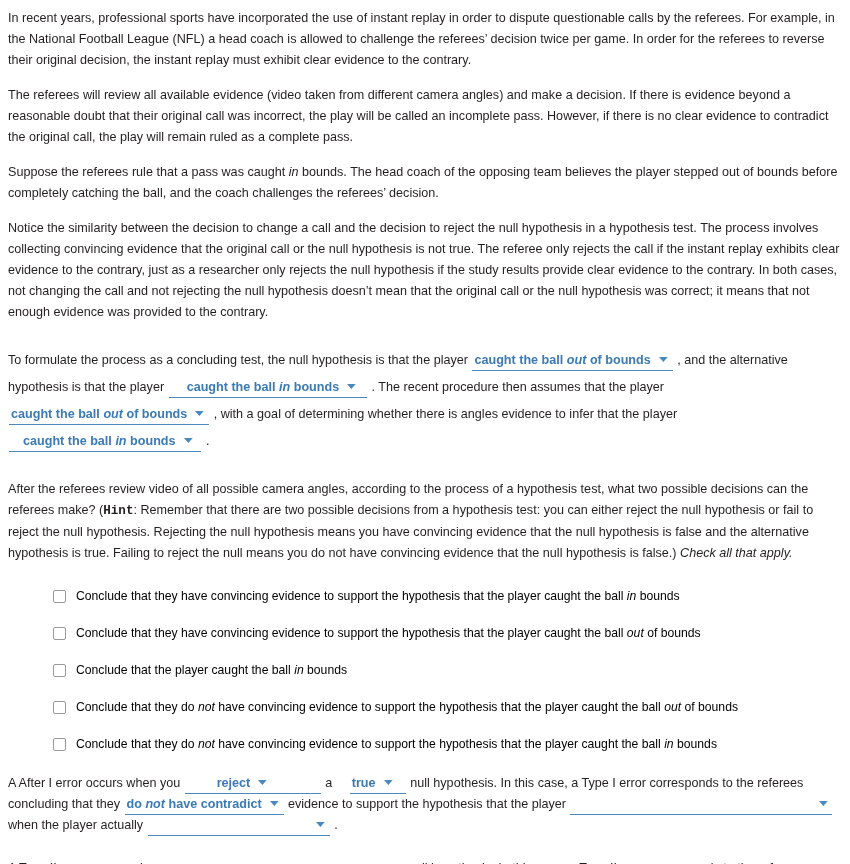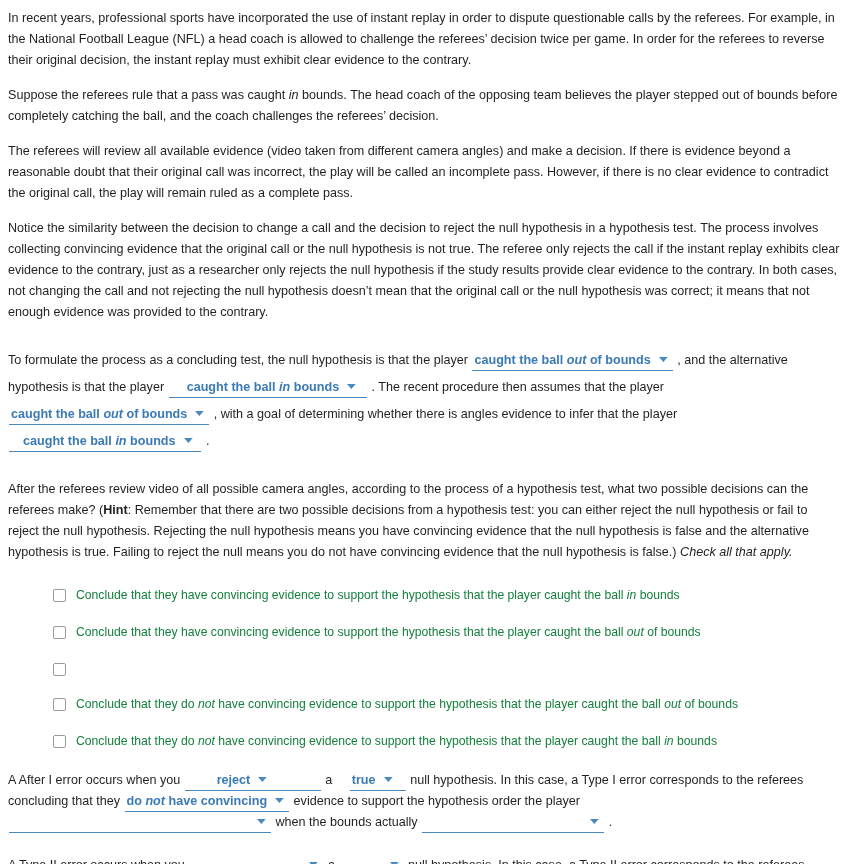--- a/index.html
+++ b/index.html
@@ -93,39 +93,39 @@
     min-width: 11px;
     border: 1px solid #9a9a9a;
     border-radius: 2px;
     background: #fff;
     margin-right: 10px;
     margin-top: 2px;
     cursor: pointer;
   }
   .choice-label {
     font-size: 12.2px;
-    color: #15803d;
+    color: #000000;
   }
   .choice-label i { font-style: italic; }
 
   .err-block { line-height: 27px; }
   .err-block.first { margin-bottom: 22px; }
   i { font-style: italic; }
-  b { font-weight: bold; }
+  b { font-weight: bold; font-family: Liberation Mono, monospace; }
 </style>
 </head>
 <body>
 
 <div class="page">
 
   <p class="para">In recent years, professional sports have incorporated the use of instant replay in order to dispute questionable calls by the referees. For example, in the National Football League (NFL) a head coach is allowed to challenge the referees’ decision twice per game. In order for the referees to reverse their original decision, the instant replay must exhibit clear evidence to the contrary.</p>
 
+  <p class="para">The referees will review all available evidence (video taken from different camera angles) and make a decision. If there is evidence beyond a reasonable doubt that their original call was incorrect, the play will be called an incomplete pass. However, if there is no clear evidence to contradict the original call, the play will remain ruled as a complete pass.</p>
+
   <p class="para"><span>Suppose the referees rule that a pass was caught </span><i>in</i><span> bounds. The head coach of the opposing team believes the player stepped out of bounds before completely catching the ball, and the coach challenges the referees’ decision.</span></p>
-
-  <p class="para">The referees will review all available evidence (video taken from different camera angles) and make a decision. If there is evidence beyond a reasonable doubt that their original call was incorrect, the play will be called an incomplete pass. However, if there is no clear evidence to contradict the original call, the play will remain ruled as a complete pass.</p>
 
   <p class="para">Notice the similarity between the decision to change a call and the decision to reject the null hypothesis in a hypothesis test. The process involves collecting convincing evidence that the original call or the null hypothesis is not true. The referee only rejects the call if the instant replay exhibits clear evidence to the contrary, just as a researcher only rejects the null hypothesis if the study results provide clear evidence to the contrary. In both cases, not changing the call and not rejecting the null hypothesis doesn’t mean that the original call or the null hypothesis was correct; it means that not enough evidence was provided to the contrary.</p>
 
   <div class="spacer-lg"></div>
 
   <p class="para" style="line-height:27px;">
     <span>To formulate the process as a concluding test, the null hypothesis is that the player</span>
 
     <span class="dd"><span class="dd-label"><span>caught the ball </span><i>out</i><span> of bounds</span></span><span class="caret">▼</span></span>
 
@@ -154,20 +154,21 @@
     <li class="choice">
       <span class="cbox"></span>
       <span class="choice-label"><span>Conclude that they have convincing evidence to support the hypothesis that the player caught the ball </span><i>in</i><span> bounds</span></span>
     </li>
     <li class="choice">
       <span class="cbox"></span>
       <span class="choice-label"><span>Conclude that they have convincing evidence to support the hypothesis that the player caught the ball </span><i>out</i><span> of bounds</span></span>
     </li>
     <li class="choice">
       <span class="cbox"></span>
+      <span class="choice-label"><span>Conclude that the player caught the ball </span><i>in</i><span> bounds</span></span>
     </li>
     <li class="choice">
       <span class="cbox"></span>
       <span class="choice-label"><span>Conclude that they do </span><i>not</i><span> have convincing evidence to support the hypothesis that the player caught the ball </span><i>out</i><span> of bounds</span></span>
     </li>
     <li class="choice">
       <span class="cbox"></span>
       <span class="choice-label"><span>Conclude that they do </span><i>not</i><span> have convincing evidence to support the hypothesis that the player caught the ball </span><i>in</i><span> bounds</span></span>
     </li>
   </ul>
@@ -176,27 +177,27 @@
     <span>A After I error occurs when you</span>
 
     <span class="dd w-reject"><span class="dd-label">reject</span><span class="caret">▼</span></span>
 
     <span>a</span>
 
     <span class="dd w-true"><span class="dd-label">true</span><span class="caret">▼</span></span>
 
     <span>null hypothesis. In this case, a Type I error corresponds to the referees concluding that they</span>
 
-    <span class="dd"><span class="dd-label"><span>do </span><i>not</i><span> have convincing</span></span><span class="caret">▼</span></span>
-
-    <span>evidence to support the hypothesis order the player</span>
+    <span class="dd"><span class="dd-label"><span>do </span><i>not</i><span> have contradict</span></span><span class="caret">▼</span></span>
+
+    <span>evidence to support the hypothesis that the player</span>
 
     <span class="dd empty w-e-255"><span class="dd-label"></span><span class="caret">▼</span></span>
 
-    <span>when the bounds actually</span>
+    <span>when the player actually</span>
 
     <span class="dd empty w-e-175"><span class="dd-label"></span><span class="caret">▼</span></span>
 
     <span>.</span>
   </p>
 
   <p class="para err-block">
     <span>A Type II error occurs when you</span>
 
     <span class="dd empty w-e-130"><span class="dd-label"></span><span class="caret">▼</span></span>

